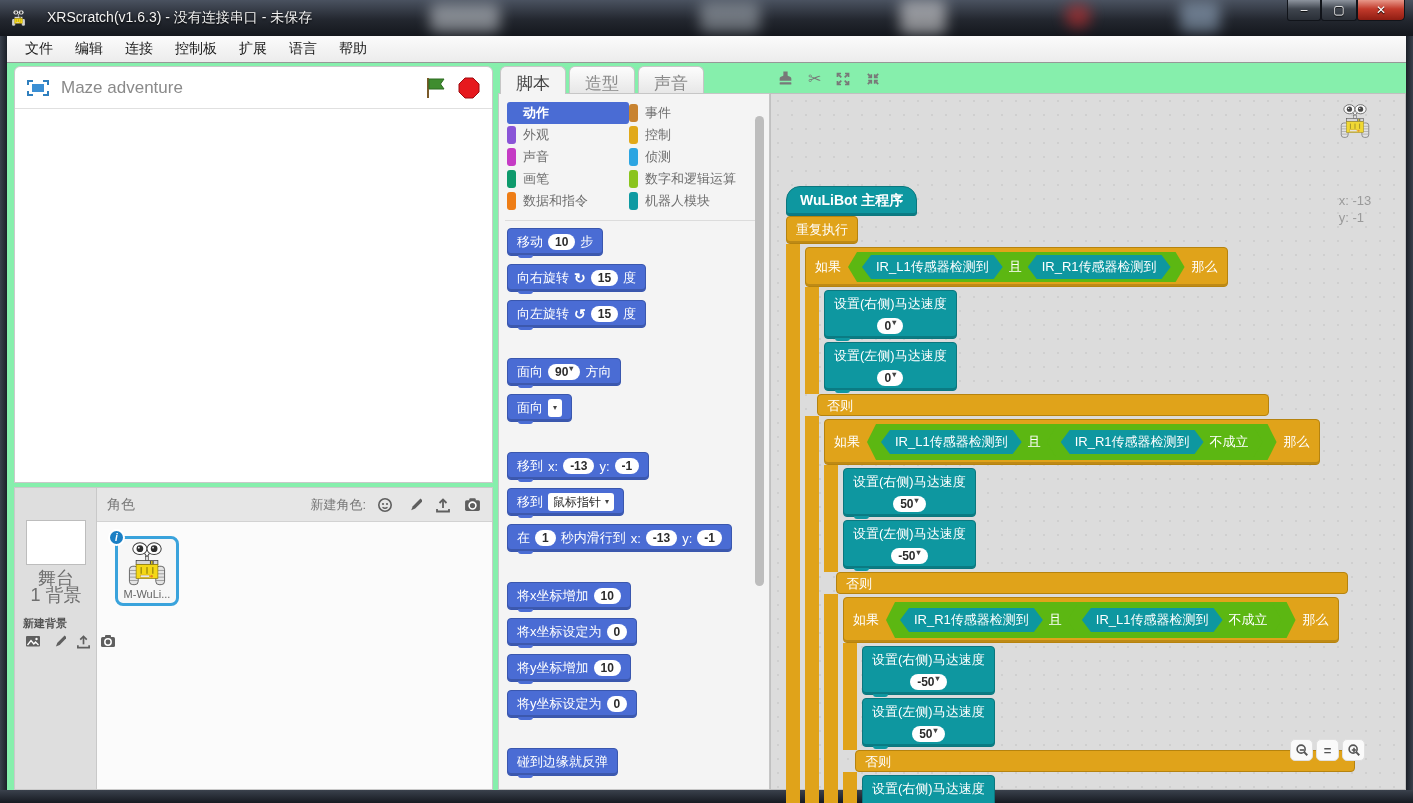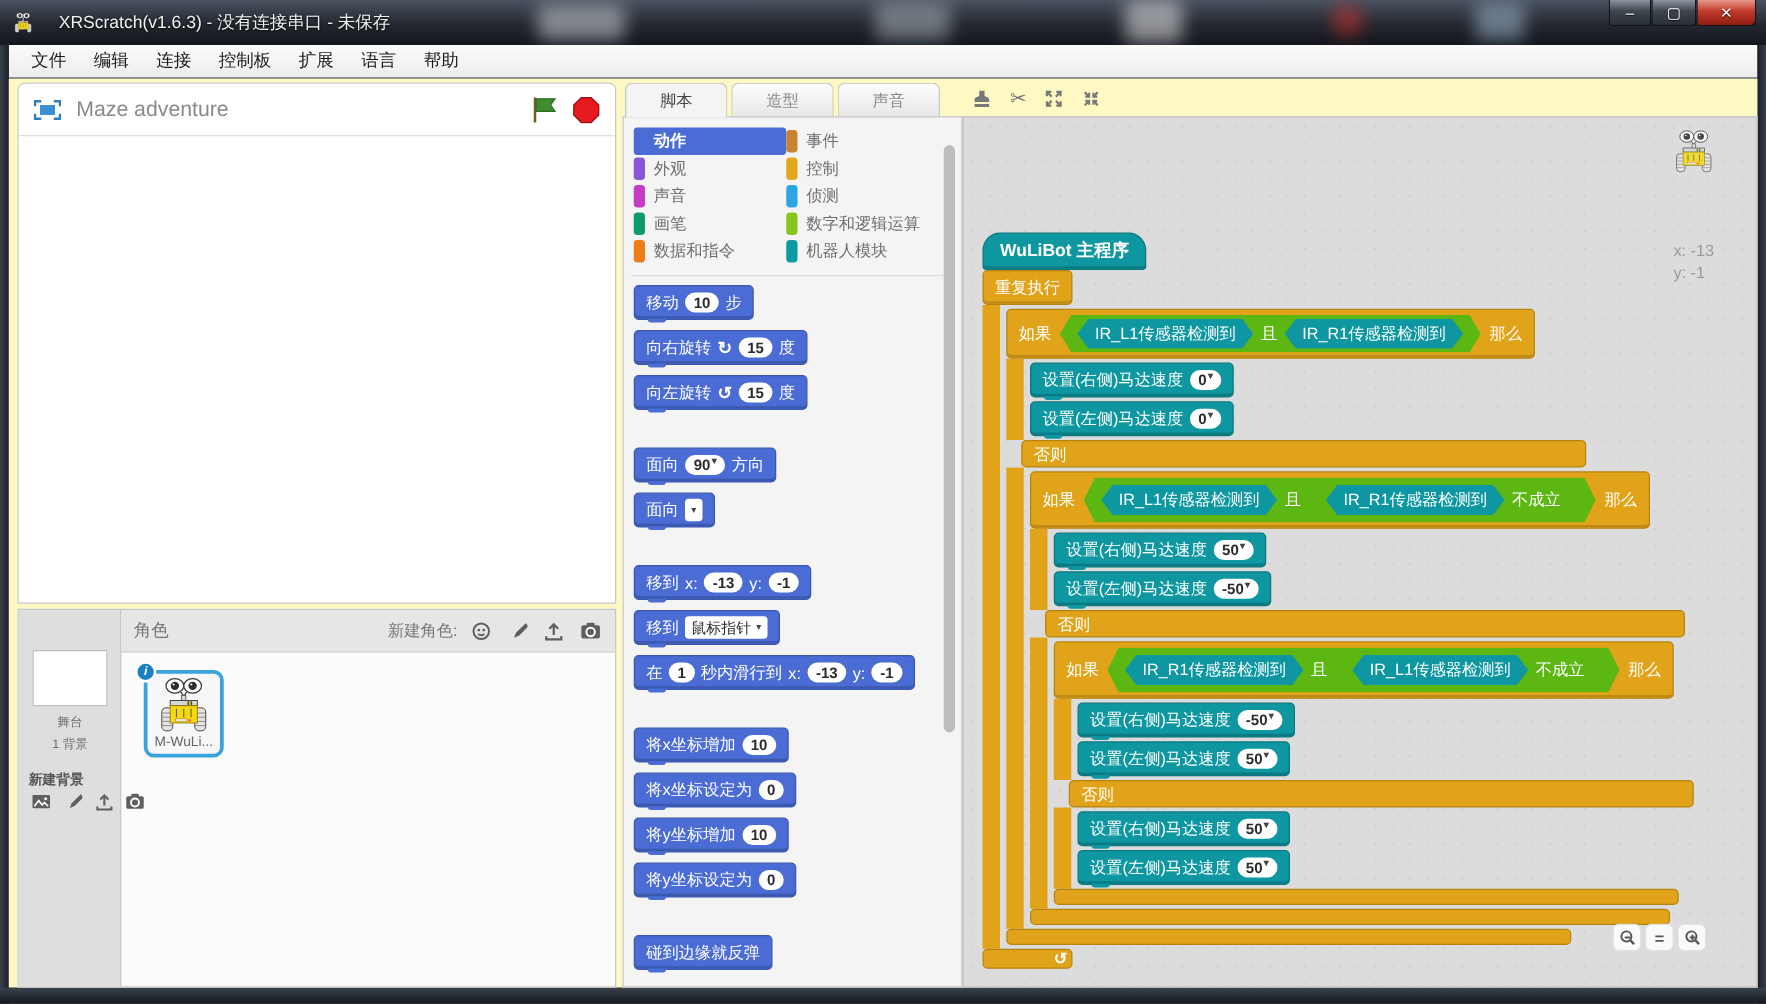--- a/index.html
+++ b/index.html
@@ -18,21 +18,21 @@
     color:#fff; font-size:12px; border:1px solid #11141a; border-top:none;
     background:linear-gradient(#8d949e,#3f454e 45%,#2a2f37); border-radius:0 0 3px 3px; text-shadow:0 1px 1px #000; }
   .wbtn.max { width:36px; }
   .wbtn.close { width:48px; background:linear-gradient(#e8988a,#c23a2b 45%,#8f1d12); border-radius:0 0 5px 3px; }
 
   .menubar { position:absolute; left:7px; top:36px; width:1399px; height:27px;
     background:linear-gradient(#fbfbfb,#ececec); border-bottom:1px solid #979797;
     display:flex; align-items:center; padding-left:8px; gap:2px; }
   .menu-item { font-size:14px; color:#1a1a1a; padding:3px 10px; }
 
-  .app { position:absolute; left:7px; top:63px; width:1399px; height:727px; background:#fef9c3; }
+  .app { position:absolute; left:7px; top:63px; width:1399px; height:727px; background:#86efac; }
   .frame-b { position:absolute; left:0; bottom:0; width:1413px; height:13px; background:linear-gradient(#3a414c,#161a21); }
   .frame-l { position:absolute; left:0; top:36px; width:7px; height:767px; background:linear-gradient(90deg,#39404b,#1b2028); }
   .frame-r { position:absolute; right:0; top:36px; width:7px; height:767px; background:linear-gradient(90deg,#1b2028,#39404b); }
 
   
   .stage-panel { position:absolute; left:7px; top:3px; width:479px; height:417px;
     background:#fff; border:1px solid #c9c9c9; border-radius:6px 6px 0 0; }
   .stage-header { height:42px; border-bottom:1px solid #e0e0e0; display:flex; align-items:center; padding:0 12px; gap:12px; }
   .stage-title { color:#8a8a8a; font-size:17px; flex:1; }
   .stage-body { position:relative; height:372px; background:#fff; }
@@ -45,36 +45,36 @@
   
   .sprites-panel { position:absolute; left:7px; top:424px; width:479px; height:303px;
     background:#fbfbfb; border:1px solid #c9c9c9; }
   .sp-leftcol { position:absolute; left:0; top:0; width:82px; height:100%; background:#dedede; border-right:1px solid #c9c9c9; }
   .sp-header { position:absolute; left:82px; top:0; right:0; height:34px; background:#e6e6e6;
     border-bottom:1px solid #d2d2d2; display:flex; align-items:center; padding:0 10px; }
   .sp-title { color:#777; font-size:14px; }
   .newsprite { margin-left:auto; display:flex; align-items:center; gap:9px; color:#777; font-size:13px; }
   .icon-btn { width:20px; height:18px; display:flex; align-items:center; justify-content:center; }
   .stage-thumb { position:absolute; left:11px; top:32px; width:60px; height:45px; background:#fff; border:1px solid #bdbdbd; }
-  .sp-label { position:absolute; left:0; top:82px; width:82px; text-align:center; color:#6f6f6f; font-size:10px; line-height:17px; }
+  .sp-label { position:absolute; left:0; top:82px; width:82px; text-align:center; color:#6f6f6f; font-size:18px; line-height:17px; }
   .newbackdrop { position:absolute; left:8px; top:128px; color:#555; font-size:11px; font-weight:bold; }
   .nb-icons { position:absolute; left:8px; top:144px; display:flex; gap:5px; }
   .sprite-card { position:absolute; left:100px; top:48px; width:64px; height:70px; background:#f7f7f7;
     border:3px solid #3aa3dc; border-radius:8px; display:flex; flex-direction:column; align-items:center; }
   .sprite-card svg { width:44px; height:46px; margin-top:3px; }
   .sprite-name { font-size:11px; color:#666; }
   .info-badge { position:absolute; left:-10px; top:-10px; width:17px; height:17px; border-radius:50%;
     background:#1b7fc4; border:2px solid #fff; color:#fff; font-size:10px; font-style:italic; font-weight:bold;
     display:flex; align-items:center; justify-content:center; }
 
   
   .palette-panel { position:absolute; left:491px; top:3px; width:272px; height:724px; }
   .tabs { display:flex; gap:3px; height:28px; padding-left:2px; }
-  .tab { border:1px solid #c6c6c6; border-bottom:none; border-radius:6px 6px 0 0; padding:5px 27px;
-    font-size:13px; color:#8a8a8a; background:linear-gradient(#fdfdfd,#e6e6e6);font-family:Liberation Serif, serif; }
+  .tab { border:1px solid #c6c6c6; border-bottom:none; border-radius:6px 6px 0 0; padding:5px 15px;
+    font-size:17px; color:#8a8a8a; background:linear-gradient(#fdfdfd,#e6e6e6);font-family:Liberation Serif, serif; }
   .tab.active { background:#f4f4f4; color:#444; position:relative; z-index:2; }
   .pal-body { position:absolute; left:0; top:27px; width:272px; height:697px; background:#f4f4f4; border:1px solid #c6c6c6; }
   .cats { position:absolute; left:8px; top:8px; display:grid; grid-template-columns:122px 140px; grid-auto-flow:column; grid-template-rows:repeat(5,22px); }
   .cat { display:flex; align-items:center; gap:7px; font-size:13px; color:#6e6e6e; padding:0 0; border-radius:3px; }
   .cat.selected { background:#4a6cd4; color:#fff; font-weight:bold; }
   .swatch { width:9px; height:18px; border-radius:3px; flex:0 0 auto; }
   .pal-divider { position:absolute; left:6px; top:126px; width:250px; height:1px; background:#dcdcdc; }
   .blocks { position:absolute; left:8px; top:134px; display:flex; flex-direction:column; align-items:flex-start; gap:8px; }
   .gap { margin-top:22px; }
   .pal-scroll { position:absolute; right:5px; top:22px; width:9px; height:470px; border-radius:5px; background:#bdbdbd; }
@@ -86,21 +86,21 @@
   .blk::after, .stack::after { content:""; position:absolute; left:10px; bottom:-3px; width:15px; height:3px;
     background:inherit; border-radius:0 0 3px 3px; }
   .oval { background:#fff; color:#2b2b2b; font-size:12px; font-weight:bold; border-radius:10px;
     padding:1px 7px; min-width:20px; display:inline-flex; align-items:center; justify-content:center; line-height:14px; }
   .oval .tri { font-size:8px; color:#444; margin-left:1px; transform:translateY(-3px); }
   .ddrect { background:#fff; color:#2b2b2b; font-size:12px; border-radius:3px; padding:2px 5px;
     display:inline-flex; align-items:center; gap:4px; line-height:14px; }
   .ddrect .tri { font-size:8px; color:#444; }
   .turn-ico { font-size:14px; font-weight:bold; }
 
-  .stack.teal { background:#0e97a0; border:1px solid #0b777e; box-shadow:inset 0 -2px 0 rgba(0,0,0,.18); }
+  .stack.teal { background:#0e97a0; border:1px solid #0b777e; box-shadow:inset 0 -2px 0 rgba(0,0,0,.18);flex-direction:column; }
   .hex { display:inline-flex; align-items:center; gap:6px; color:#fff; font-size:13px; padding:3px 14px;
     clip-path:polygon(9px 0,calc(100% - 9px) 0,100% 50%,calc(100% - 9px) 100%,9px 100%,0 50%); }
   .hex.green { background:#5cb712; }
   .hex.teal { background:#0e97a0; }
 
   
   .script-panel { position:absolute; left:763px; top:30px; width:636px; height:697px; background:#dcdcdc;
     border:1px solid #c0c0c0;
     background-image:radial-gradient(#cfcfcf 1px, transparent 1px); background-size:14px 14px; }
   .script-toolbar { position:absolute; left:770px; top:6px; display:flex; gap:14px; align-items:center; }

